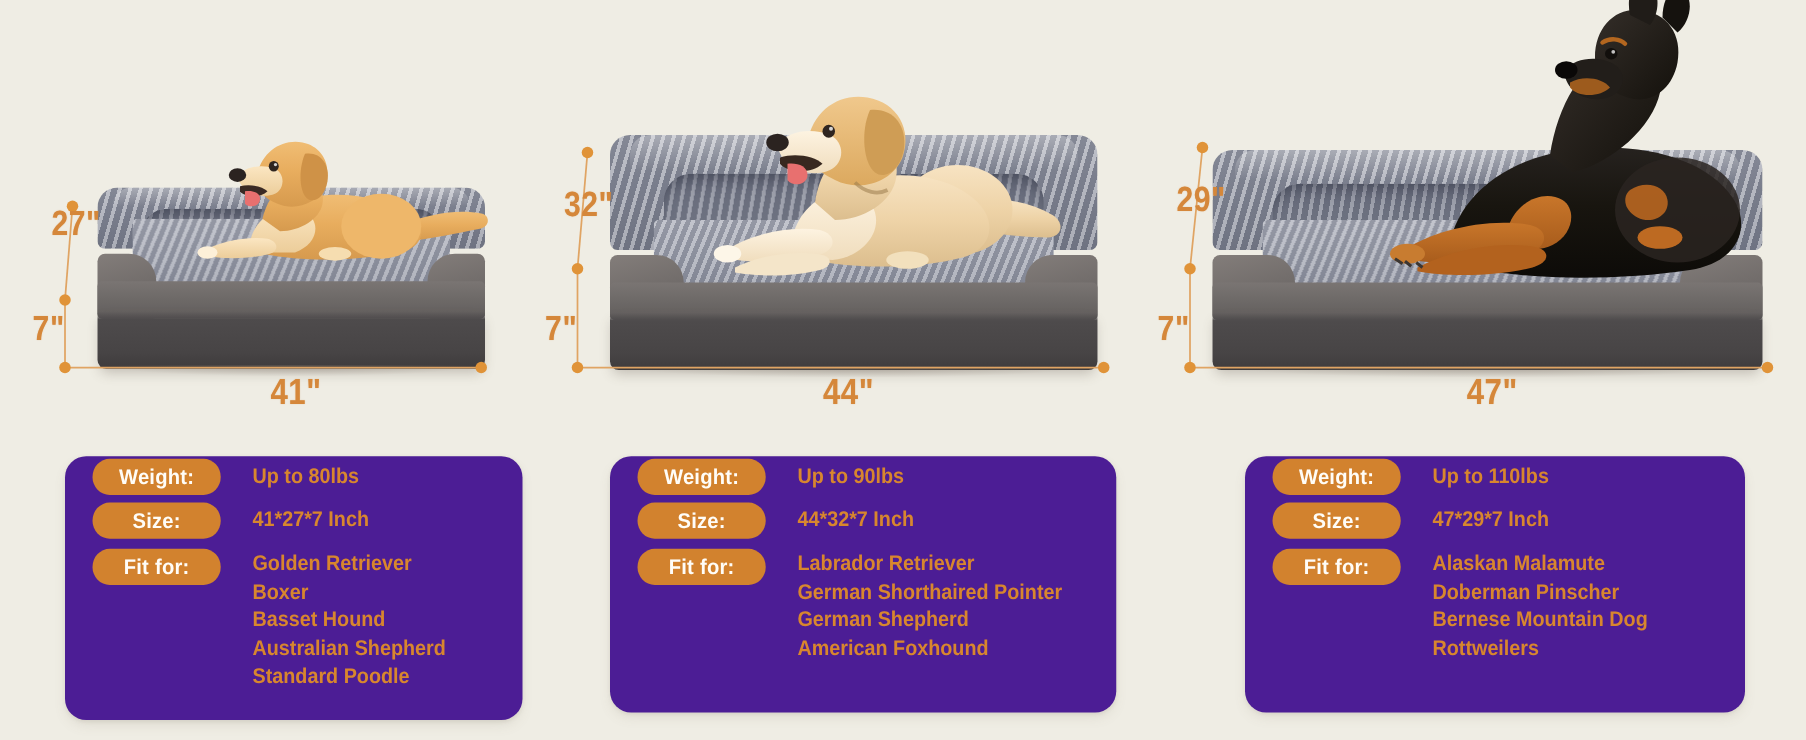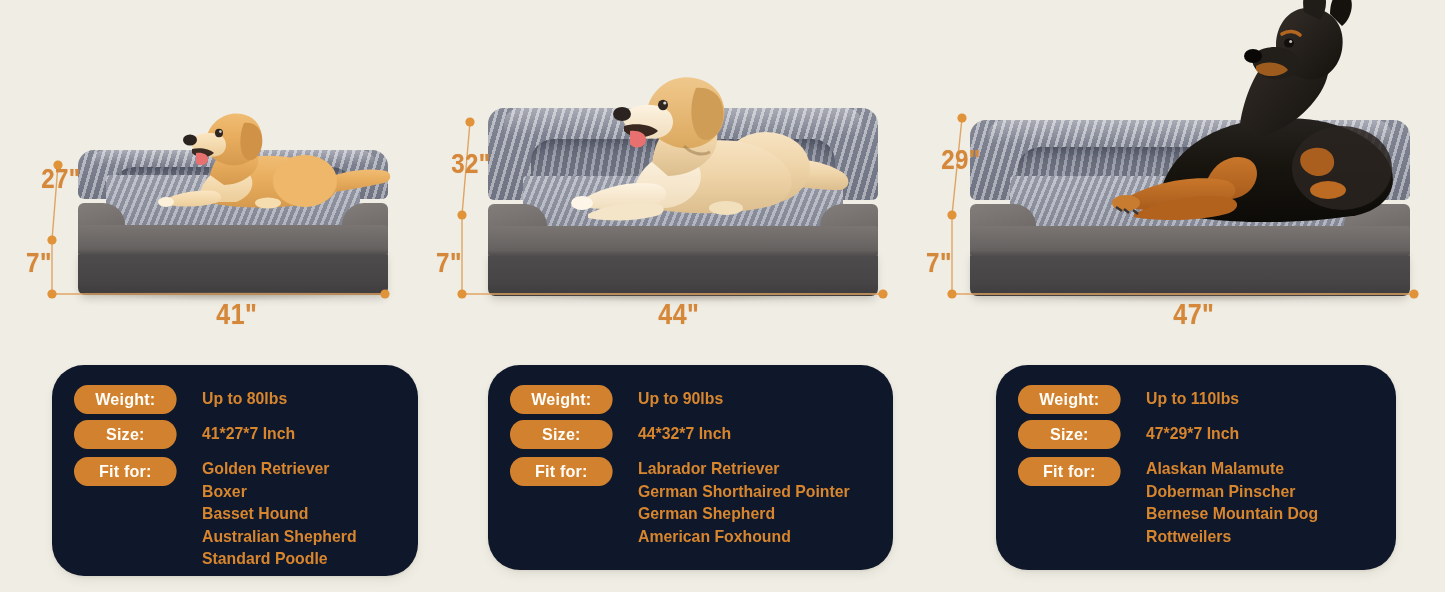--- a/index.html
+++ b/index.html
@@ -129,25 +129,25 @@
     transform: scaleX(.86);
     text-shadow: 0 0 1px rgba(213,135,58,.45);
   }
   .dim-depth  { font-size: 28px; }
   .dim-height { font-size: 28px; }
   .dim-width  { font-size: 29px; }
 
   
   .card {
     position: absolute;
-    background: #0f172a;
-    border-radius: 32px;
+    background: #4c1d95;
+    border-radius: 17px;
     box-shadow: 0 5px 11px -3px rgba(120,105,88,.17),
                 0 1px 3px rgba(120,105,88,.10);
-    padding: 20px 20px 18px 22px;
+    padding: 2px 20px 18px 22px;
   }
 
   .row { display: flex; align-items: flex-start; margin-bottom: 6px; }
   .row:last-child { margin-bottom: 0; }
 
   .pill {
     flex: 0 0 auto;
     width: 108px;
     height: 29px;
     background: #d2822e;

